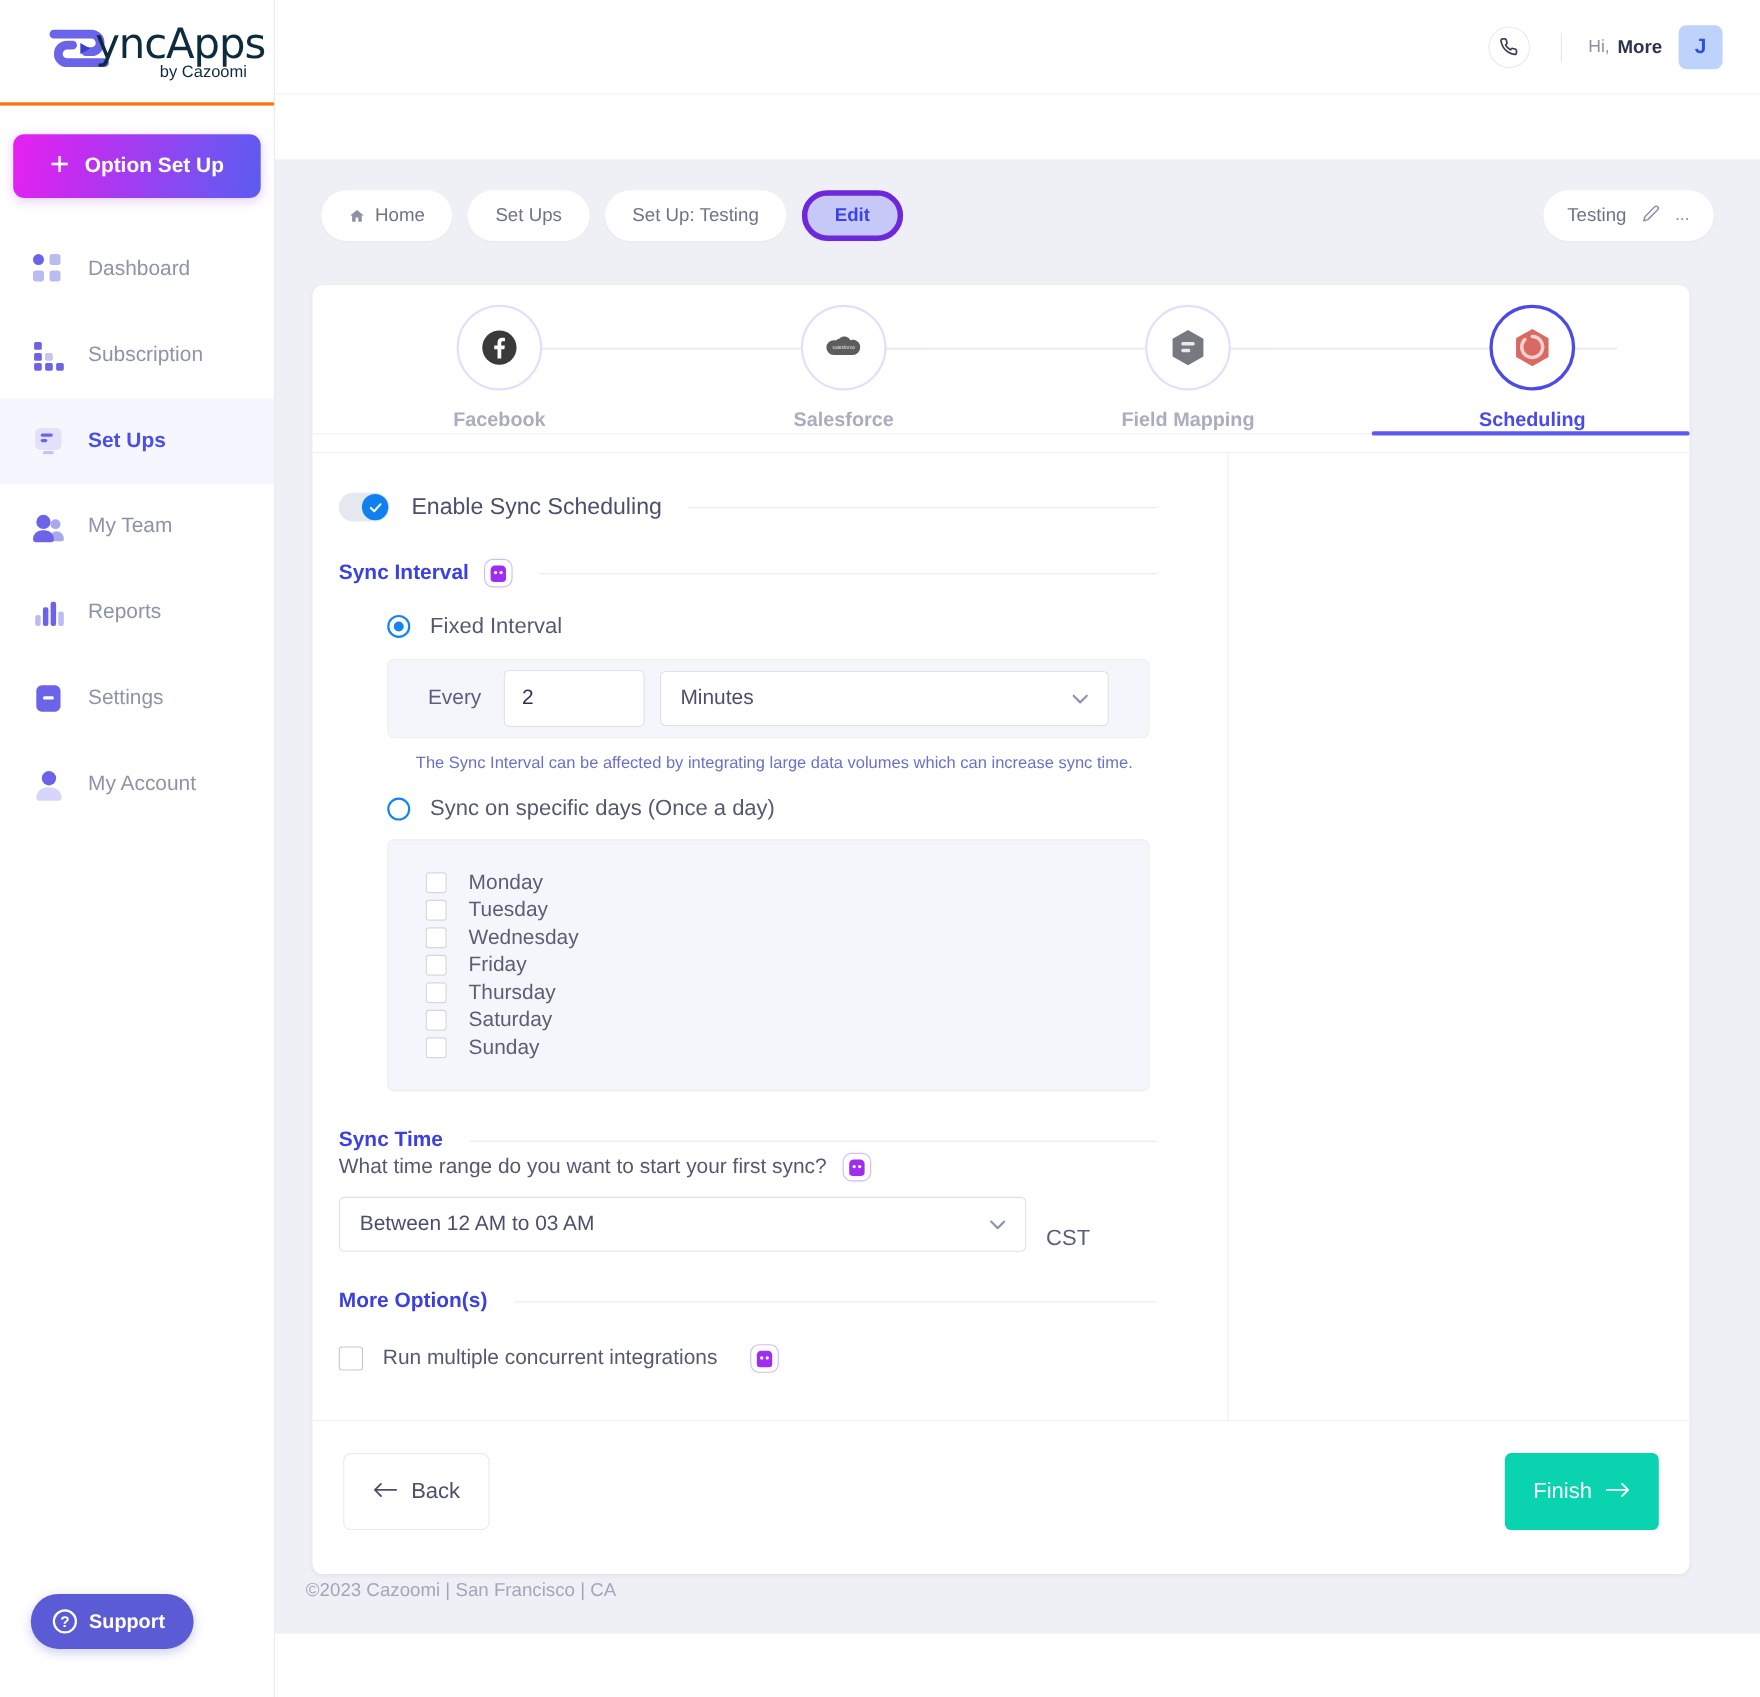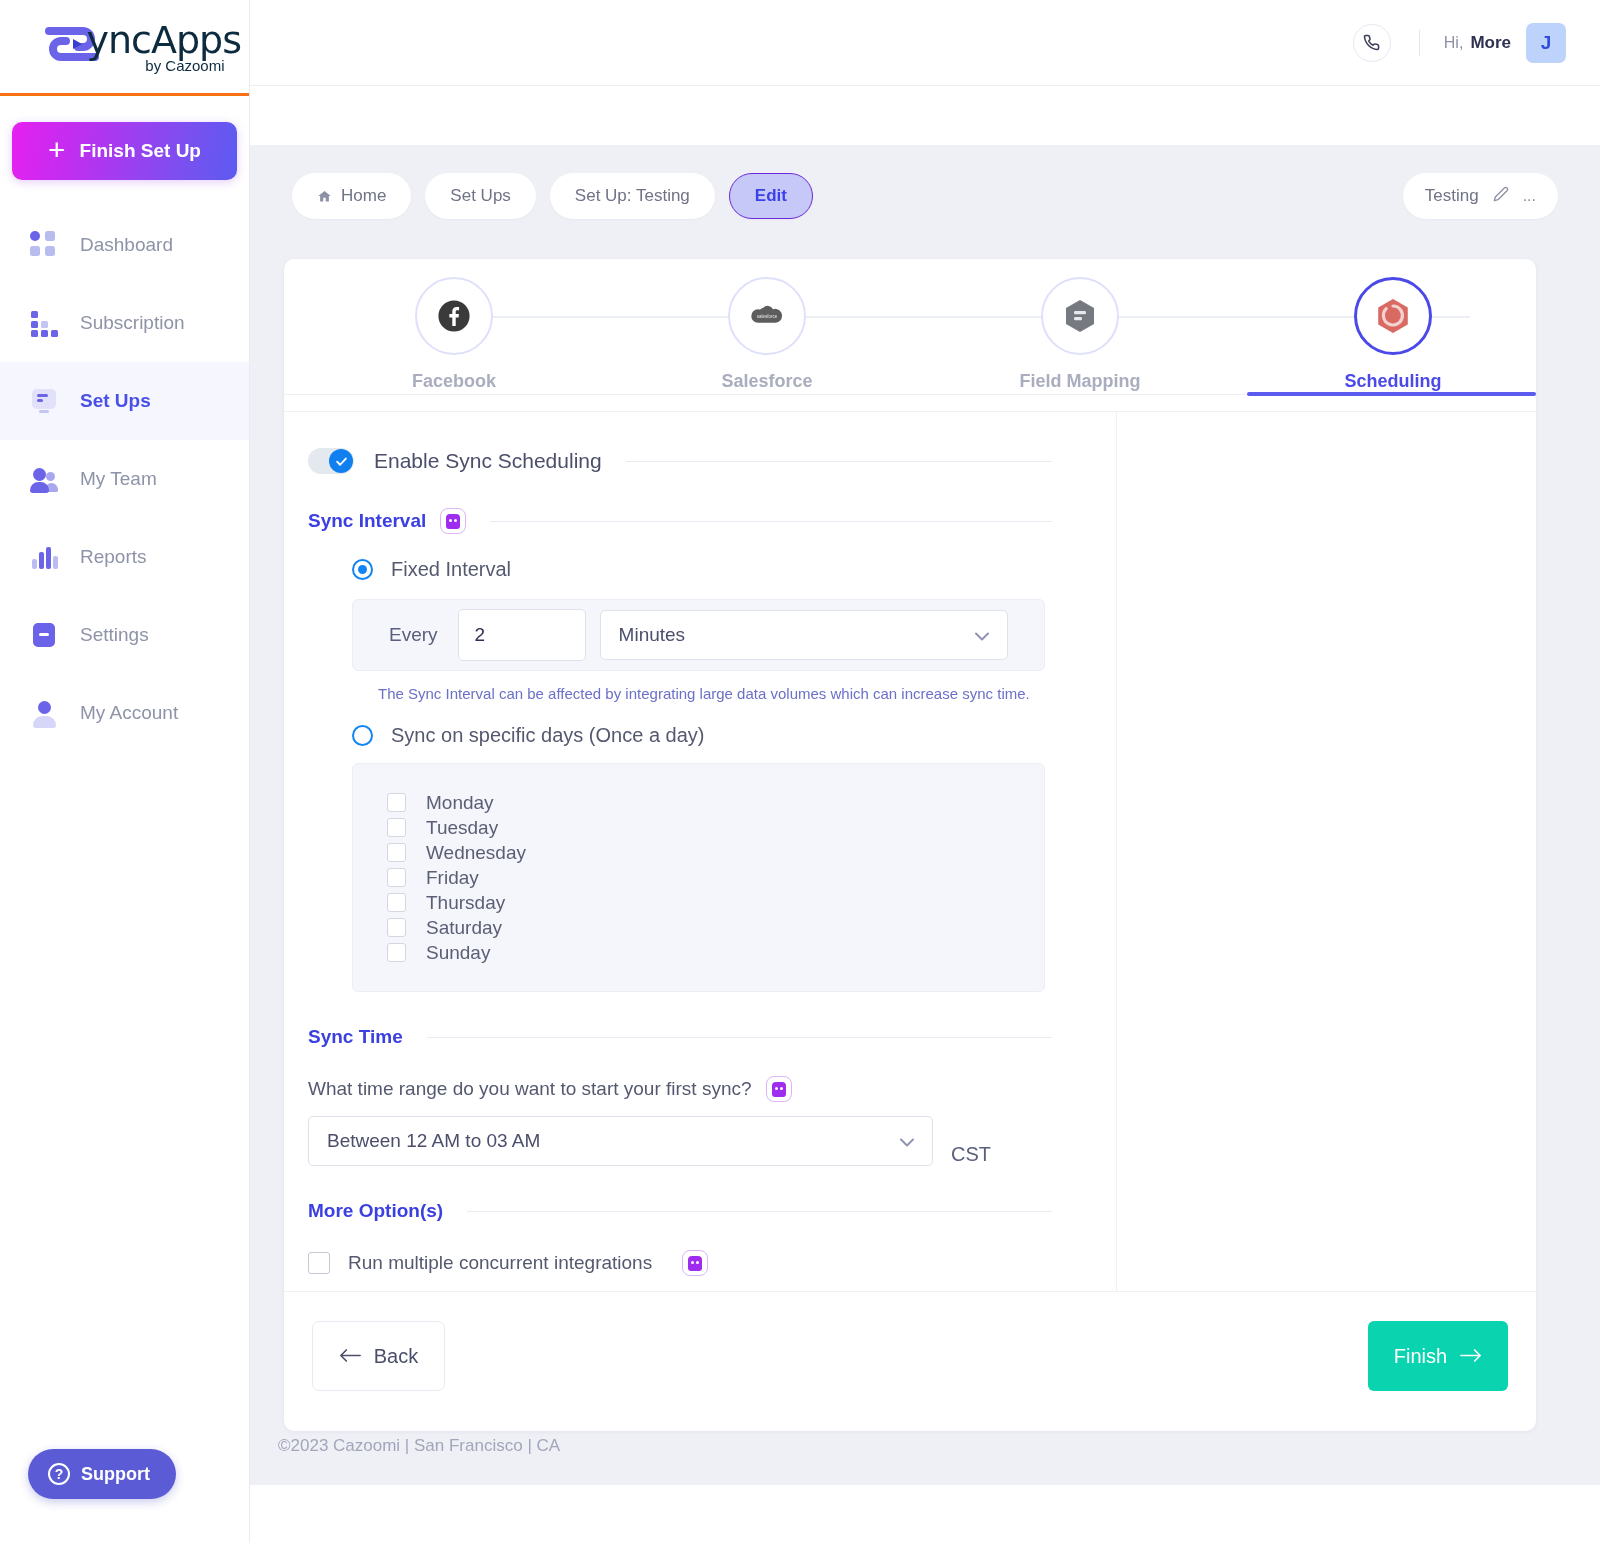--- a/index.html
+++ b/index.html
@@ -159,21 +159,21 @@
     display: flex; align-items: center; gap: 14px;
   }
   .crumb {
     height: 46px; padding: 0 25px; border-radius: 23px;
     background: #fff; display: flex; align-items: center; gap: 9px;
     font-size: 17px; color: #6f7386; cursor: pointer; font-weight: 500;
     box-shadow: 0 1px 2px rgba(40,40,90,.04);
   }
   .crumb.active {
     background: #c6c9f7; color: #3c41e8; font-weight: 700;
-    border: 1px solid #6d28d9;
+    border: 5px solid #6d28d9;
   }
   #name-chip {
     position: absolute; right: 42px; top: 28px;
     height: 46px; padding: 0 22px; border-radius: 23px;
     background: #fff; display:flex; align-items:center; gap:14px;
     font-size: 17px; color: #6f7386; cursor: pointer;
     box-shadow: 0 1px 2px rgba(40,40,90,.04);
   }
   .pencil { color:#8c90a3; font-size:16px; }
 
@@ -318,21 +318,21 @@
   }
   .day-label { font-size: 19px; color: #5b5f75; }
 
   
   #time-select {
     margin-top: 14px; width: 625px; height: 50px;
     border: 1px solid #dfe1ea; border-radius: 5px; background: #fff;
     display: flex; align-items: center; justify-content: space-between;
     padding: 0 18px; font-size: 19px; color: #4b4f6b; cursor: pointer;
   }
-  .q-line { margin-top: 28px; display: flex; align-items: center; }
+  .q-line { display: flex; align-items: center; }
   .q-text { font-size: 19px; color: #55596f; }
   .tz { margin-left: 18px; font-size: 20px; color: #5a5f7d; }
   .time-wrap { display: flex; align-items: flex-end; }
 
   .opt-row { display: flex; align-items: center; gap: 18px; margin-top: 28px; }
   .cbox-lg { width: 22px; height: 22px; border-radius: 3px; border: 1.5px solid #c5c9d6; background:#fff; flex:0 0 22px;}
   .opt-label { font-size: 19px; color: #55596f; }
 
   
   #card-footer {
@@ -372,21 +372,21 @@
         <path d="M52 36 h-34 a8 8 0 0 1 0 -16 h5" fill="none" stroke="#6b63e8" stroke-width="8" stroke-linecap="round"></path>
         <path d="M30 18 l9 5 l-9 5" fill="#3a3fd0"></path>
       </svg>
       <div class="logo-text">yncApps</div>
       <div class="logo-sub">by Cazoomi</div>
     </div>
   </div>
 
   <div id="create-btn">
     <span class="plus">+</span>
-    <span>Finish Set Up</span>
+    <span>Option Set Up</span>
   </div>
 
   <div id="nav">
 
     <div class="nav-item">
       <span class="nav-icon ic-dash">
         <i class="a"></i>
           <i class="b"></i>
           <i class="c"></i>
           <i class="d"></i>

